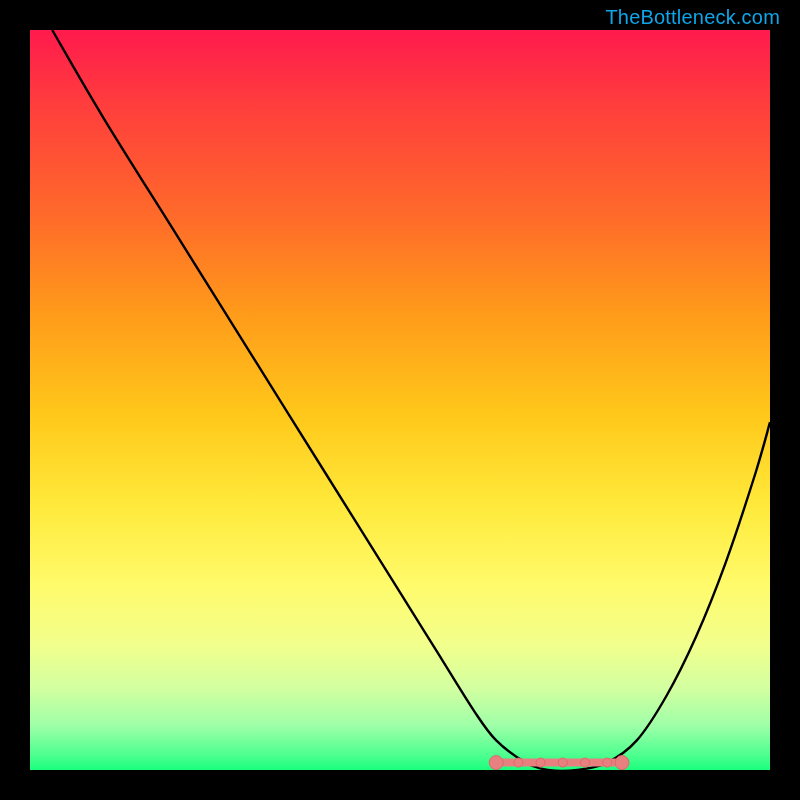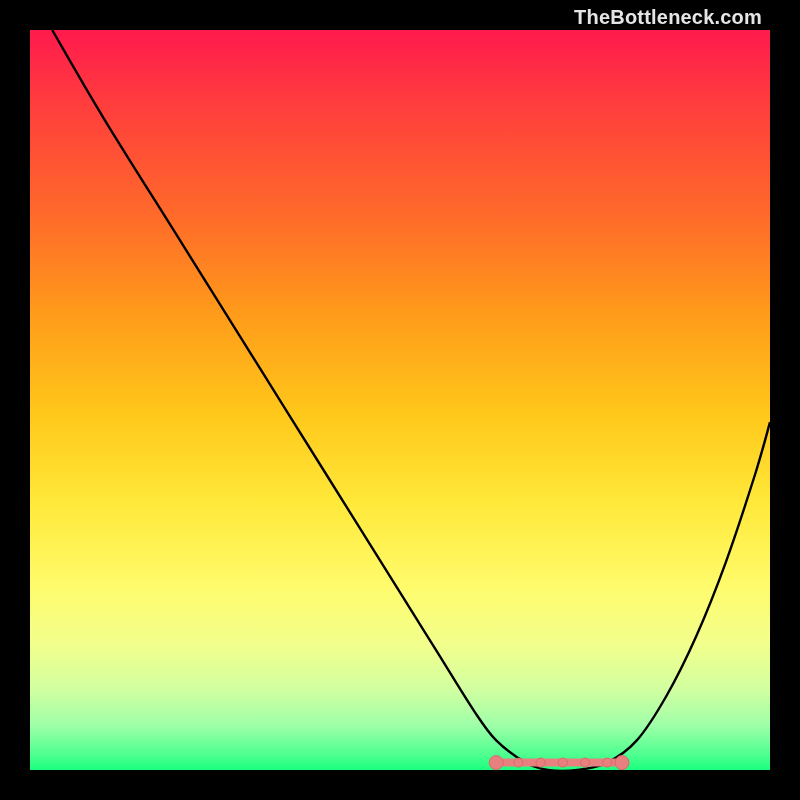--- a/index.html
+++ b/index.html
@@ -38,24 +38,24 @@
       #f2ff8c 83%,
       #d2ffa0 89%,
       #9effa8 94%,
       #4dff8f 98%,
       #1aff7d 100%
     );
   }
   .watermark {
     position: absolute;
     top: 6px;
-    right: 38px;
-    color: #e5e5e5;
+    right: 20px;
+    color: #0ea5e9;
     font-size: 20px;
-    font-weight: 700;
+    font-weight: 400;
     letter-spacing: 0.2px;
   }
   svg.curve {
     position: absolute;
     left: 0;
     top: 0;
     width: 740px;
     height: 740px;
   }
 </style>

